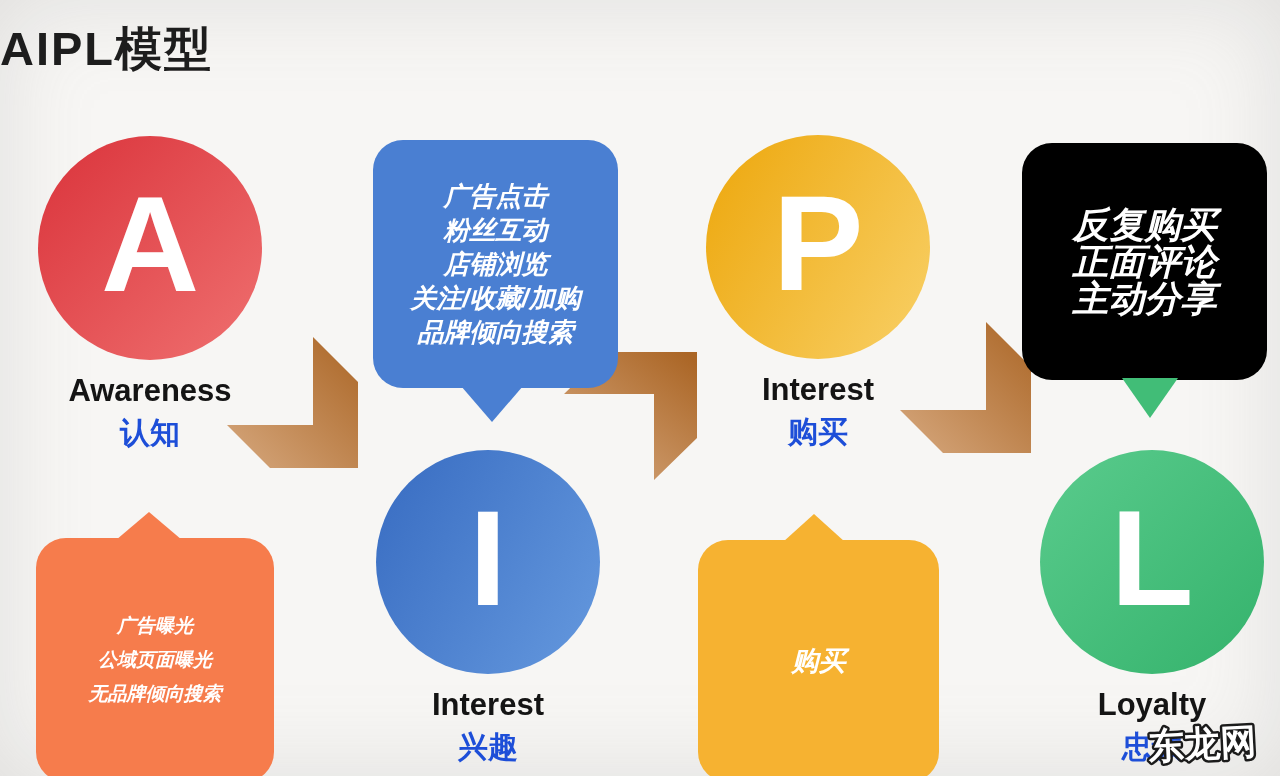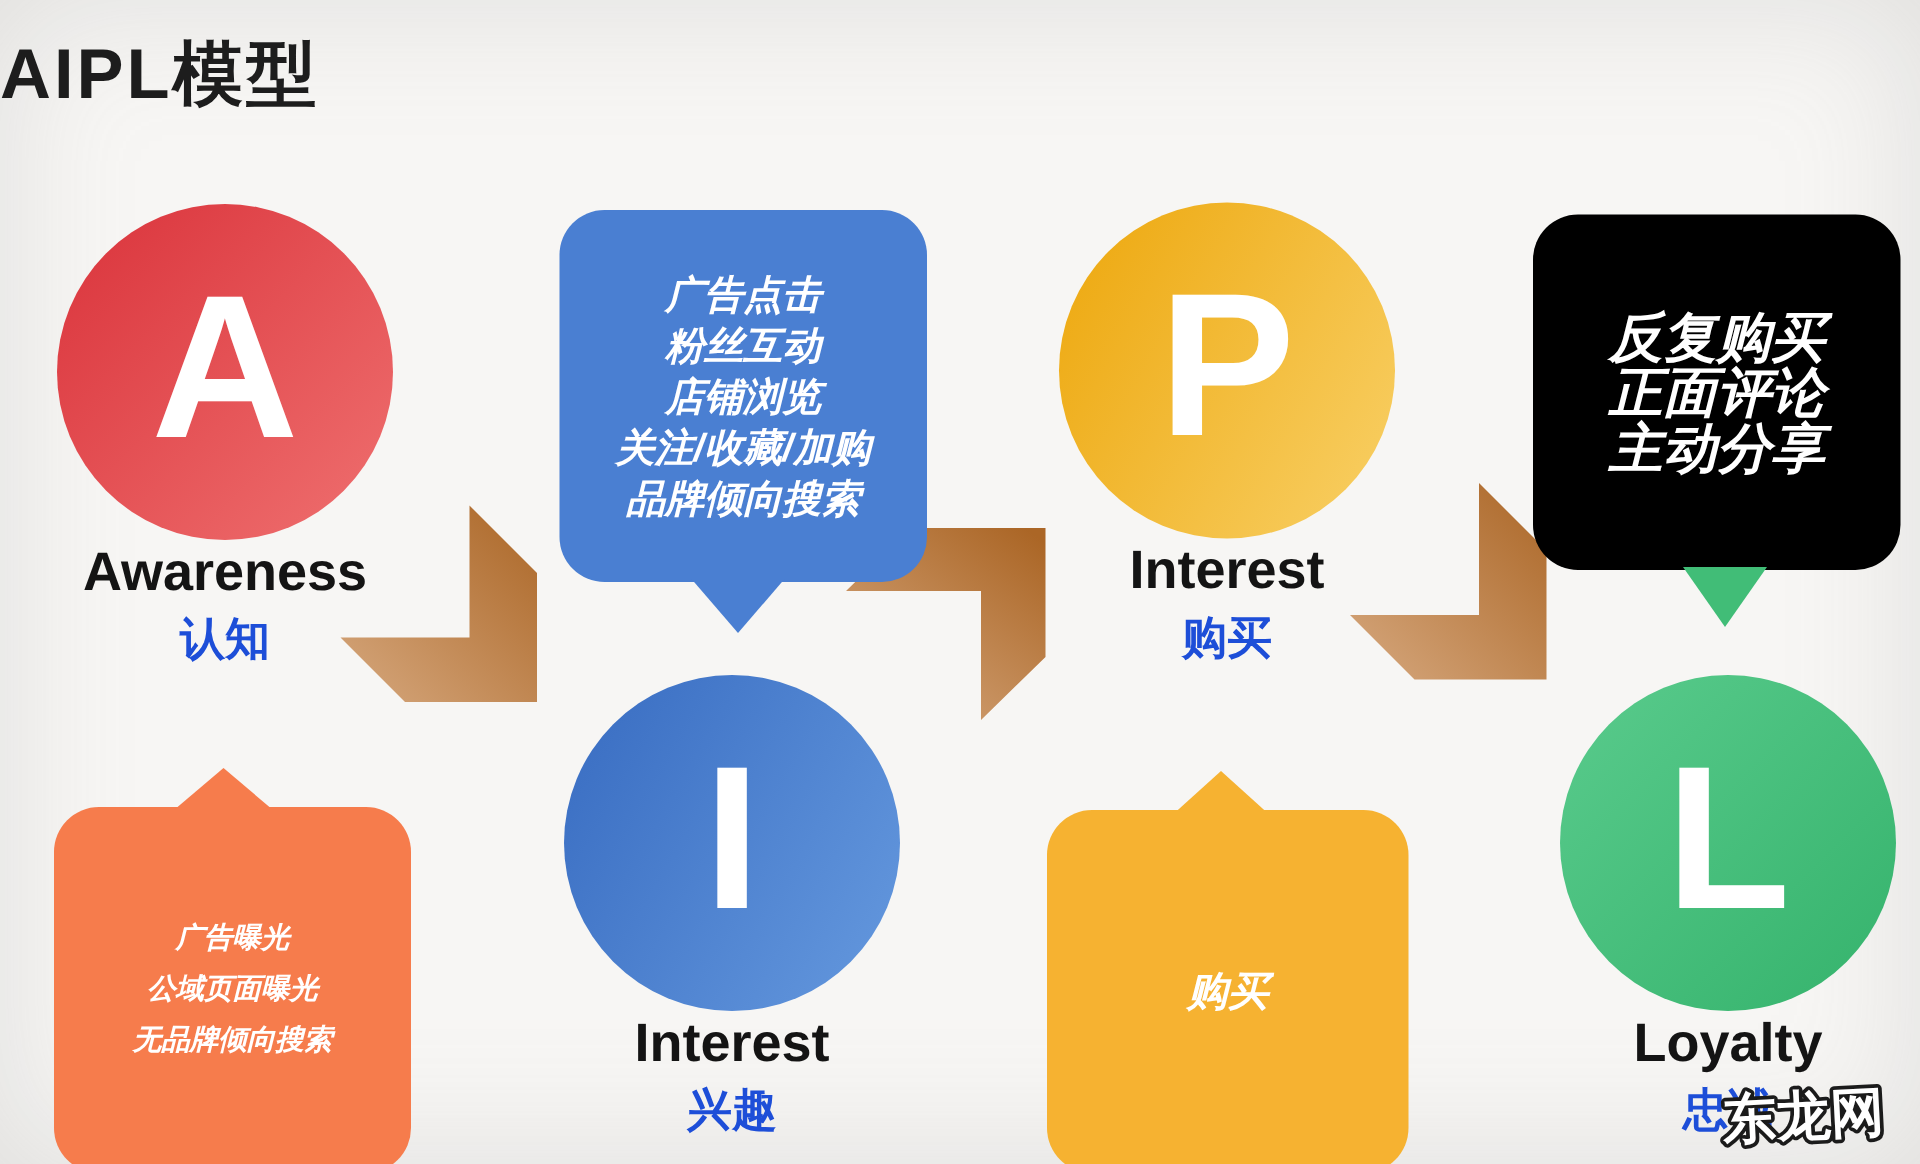--- a/index.html
+++ b/index.html
@@ -18,21 +18,21 @@
   .stage { position:absolute; width:224px; text-align:center; z-index:3; }
   .circle {
     width:224px; height:224px; border-radius:50%;
     display:flex; align-items:center; justify-content:center;
     margin:0 auto;
   }
   .circle .letter {
     color:#fff; font-size:136px; font-weight:bold; line-height:1;
     transform:translateY(-4px);
   }
-  .stage .en { margin-top:0; font-size:36px; font-weight:bold; color:#141414; }
+  .stage .en { margin-top:13px; font-size:31px; font-weight:bold; color:#141414; }
   .stage .zh { margin-top:4px;  font-size:30px; font-weight:bold; color:#1d4ed8; }
   .c-awareness { background:linear-gradient(135deg,#dc3940 10%,#ee6d6d 95%); }
   .c-interest  { background:linear-gradient(120deg,#3c70c4 10%,#6397dd 95%); }
   .c-purchase  { background:linear-gradient(120deg,#eeab15 10%,#f8ce62 95%); }
   .c-loyalty   { background:linear-gradient(135deg,#58ca8b 5%,#38b56f 90%); }
   
   .bubble {
     position:absolute; border-radius:30px; z-index:2;
     display:flex; flex-direction:column; justify-content:center; align-items:center;
     color:#fff; font-weight:bold; font-style:italic; text-align:center;margin-top:35px;

